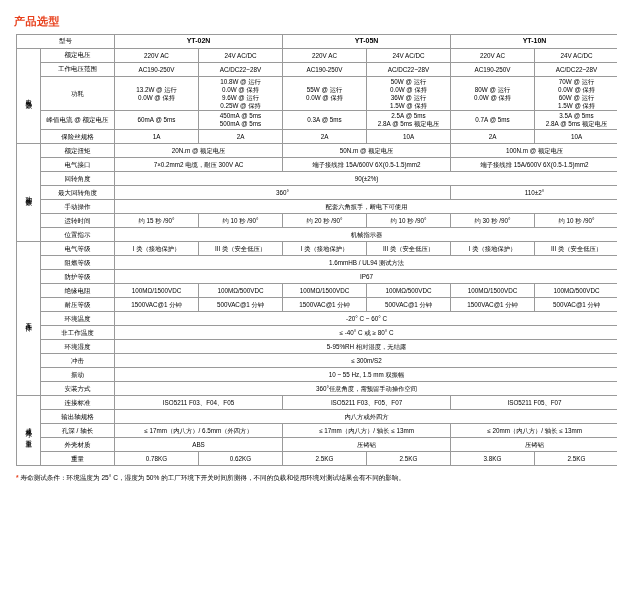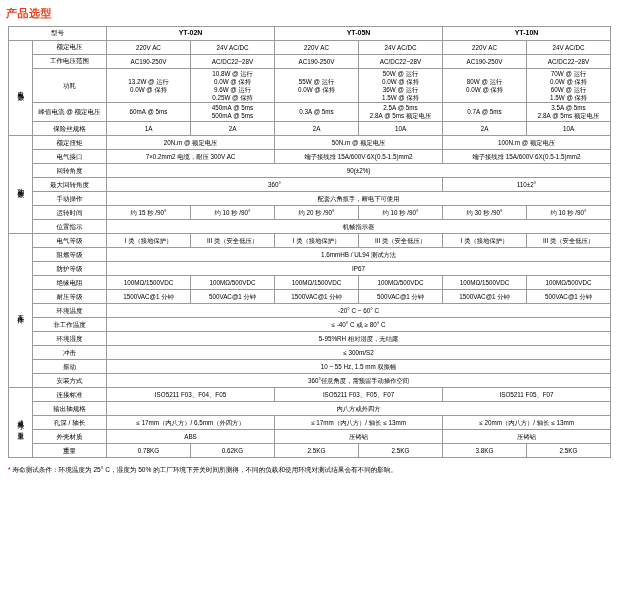--- a/index.html
+++ b/index.html
@@ -2,21 +2,21 @@
 <html><head>
 <meta charset="utf-8">
 <style>
   html,body{margin:0;padding:0;background:#ffffff;}
   body{
     width:617px;
     font-family:"Liberation Sans", sans-serif;
     color:#000;
     -webkit-font-smoothing:antialiased;
   }
-  .page{width:617px;padding:0;box-sizing:border-box;}
+  .page{width:617px;padding:8px;box-sizing:border-box;}
   .title{
     color:#e8401c;
     font-size:11px;
     font-weight:bold;
     padding:6px 0 5px 6px;
     letter-spacing:.5px;
   }
   table.spec{
     border-collapse:collapse;
     width:600px;

